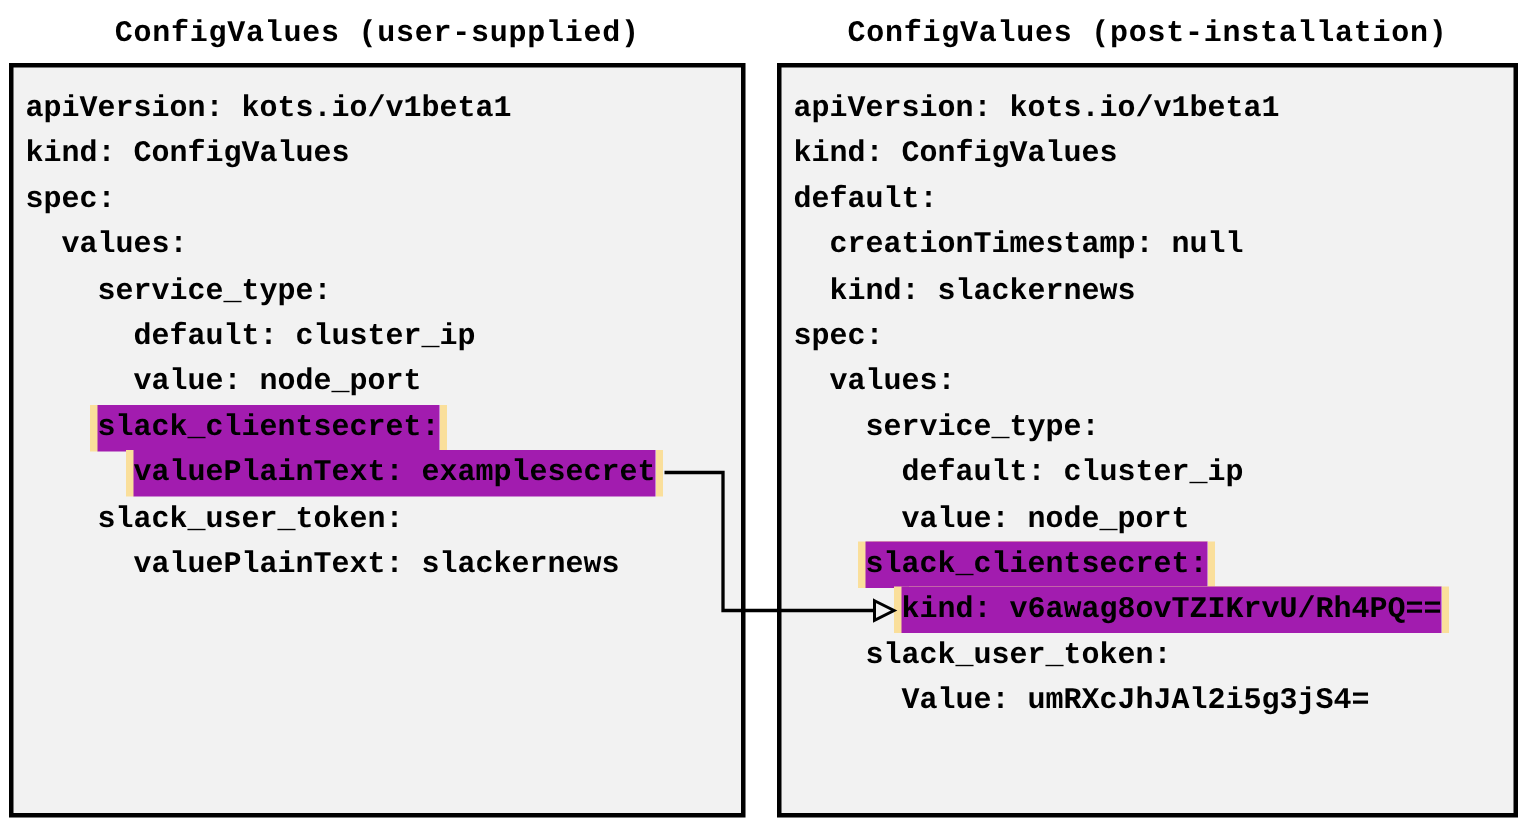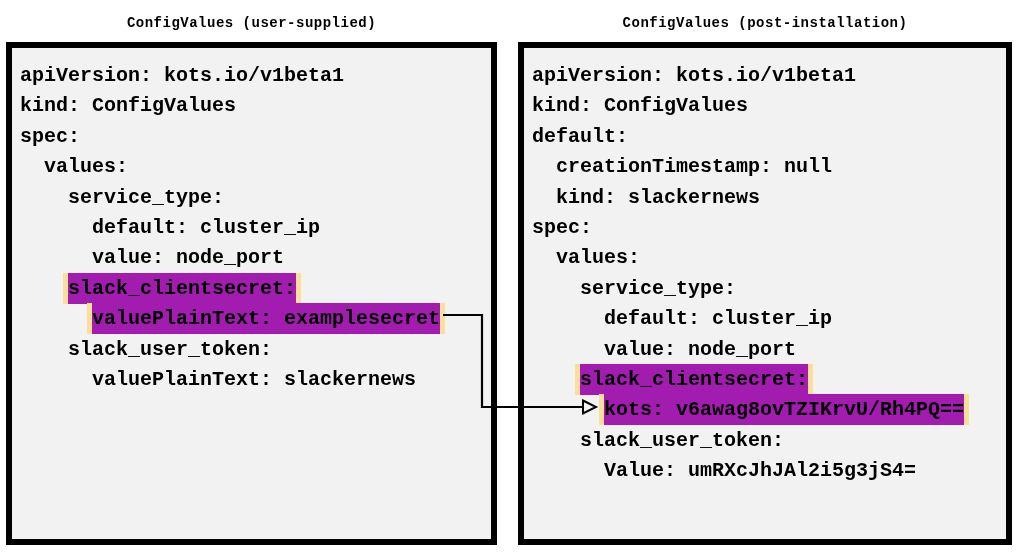--- a/index.html
+++ b/index.html
@@ -14,34 +14,34 @@
     height: 559px;
     background: #ffffff;
     overflow: hidden;
   }
   .panel-title {
     position: absolute;
     top: 9px;
     height: 28px;
     line-height: 28px;
     text-align: center;
-    font-size: 14px;
+    font-size: 20px;
     font-weight: bold;
     color: #000000;
     letter-spacing: 0.5px;
   }
   .title-left  { left: 6px;   width: 491px; }
   .title-right { left: 518px; width: 494px; }
   .config-panel {
     position: absolute;
     top: 42px;
     height: 503px;
     box-sizing: border-box;
     background: #f2f2f2;
-    border: 6px solid #000000;
+    border: 3px solid #000000;
     padding: 13px 0 0 8px;
     overflow: hidden;
   }
   .panel-left  { left: 6px;   width: 491px; }
   .panel-right { left: 518px; width: 494px; }
   .line {
     height: 30.4px;
     line-height: 30.4px;
     font-size: 20px;
     font-weight: bold;
@@ -113,21 +113,21 @@
       <div class="line"><span class="ind">  </span><span class="txt">values:</span></div>
 
       <div class="line"><span class="ind">    </span><span class="txt">service_type:</span></div>
 
       <div class="line"><span class="ind">      </span><span class="txt">default: cluster_ip</span></div>
 
       <div class="line"><span class="ind">      </span><span class="txt">value: node_port</span></div>
 
       <div class="line row-hl"><span class="ind">    </span><span class="txt">slack_clientsecret:</span></div>
 
-      <div class="line row-hl"><span class="ind">      </span><span class="txt">kots: v6awag8ovTZIKrvU/Rh4PQ==</span></div>
+      <div class="line row-hl"><span class="ind">      </span><span class="txt">kind: v6awag8ovTZIKrvU/Rh4PQ==</span></div>
 
       <div class="line"><span class="ind">    </span><span class="txt">slack_user_token:</span></div>
 
       <div class="line"><span class="ind">      </span><span class="txt">Value: umRXcJhJAl2i5g3jS4=</span></div>
     </div>
 
   <svg class="arrow-overlay" viewBox="0 0 1019 559" xmlns="http://www.w3.org/2000/svg">
     <path d="M443 315 H482 V407 H583" fill="none" stroke="#000000" stroke-width="2.2"></path>
     <path d="M583 400.5 L596 407 L583 413.5 Z" fill="#f2f2f2" stroke="#000000" stroke-width="2"></path>
   </svg>

